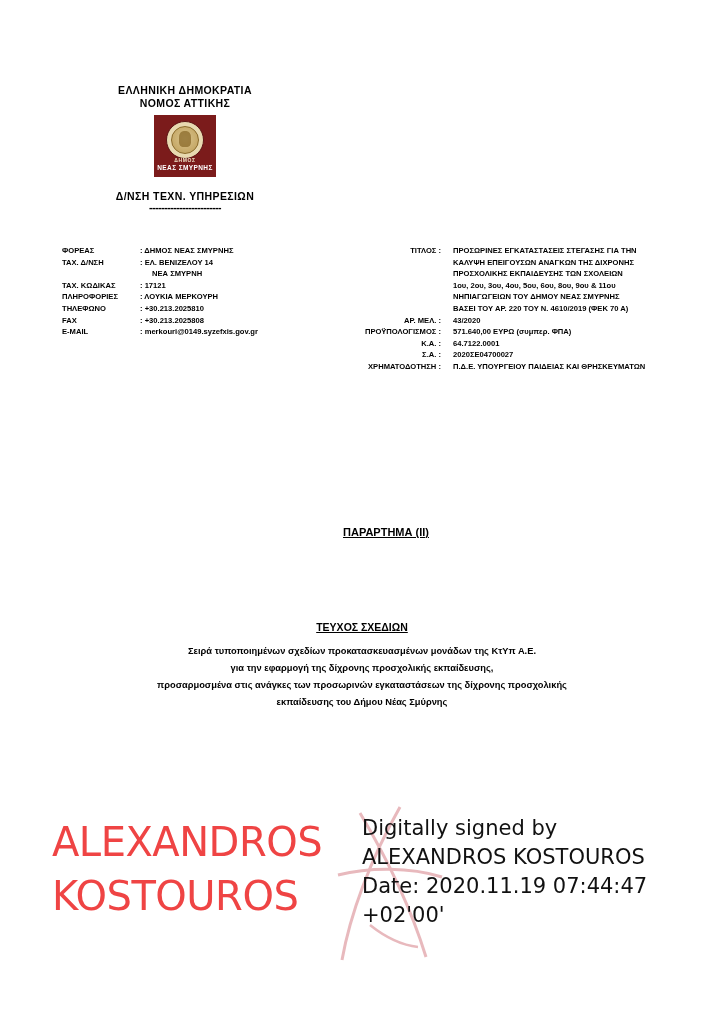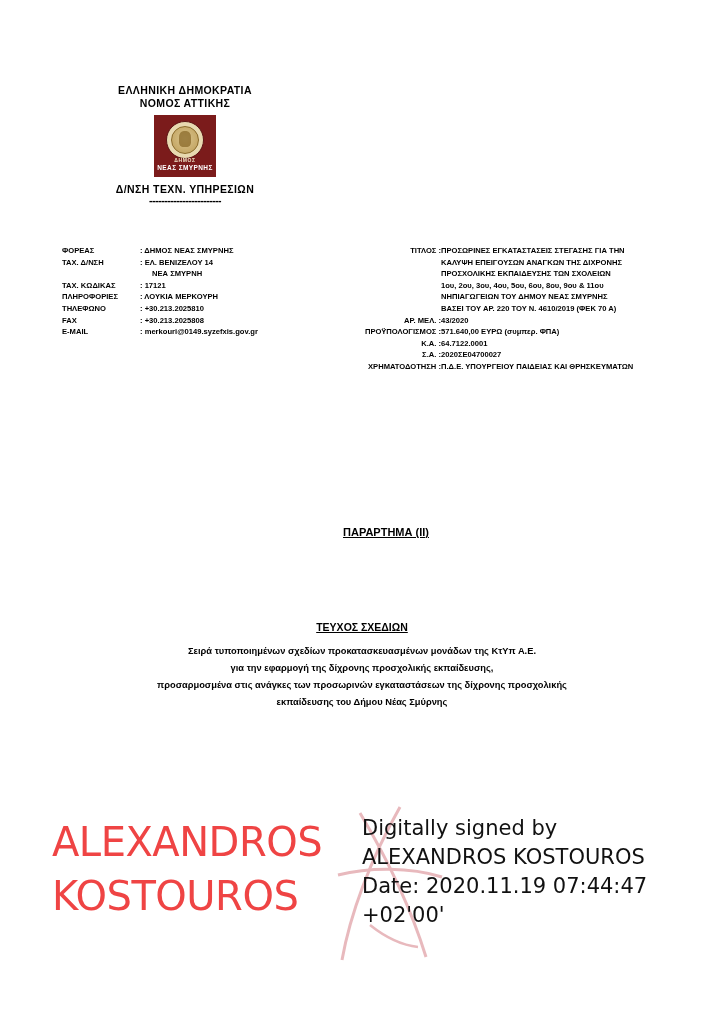--- a/index.html
+++ b/index.html
@@ -88,21 +88,21 @@
     top: 49px;
     font-size: 6.5px;
     color: #ffffff;
     letter-spacing: .4px;
     font-weight: bold;
   }
   #dept-line {
     font-size: 10.5px;
     font-weight: bold;
     letter-spacing: .4px;
-    margin-top: 6px;
+    margin-top: 13px;
     white-space: nowrap;
   }
   #dept-rule {
     font-size: 10.5px;
     font-weight: bold;
     letter-spacing: -0.5px;
     margin-top: -1px;
   }
 
   
@@ -146,21 +146,21 @@
     width: 100%;
   }
   #info-right td {
     padding: 0;
     vertical-align: top;
   }
   #info-right td.lbl {
     width: 96px;
     text-align: right;
     font-weight: bold;
-    padding-right: 0;
+    padding-right: 12px;
     white-space: nowrap;
   }
   #info-right td.val {
     font-weight: bold;
     white-space: nowrap;
   }
   #title-rows td.val {
     white-space: nowrap;
   }
 

